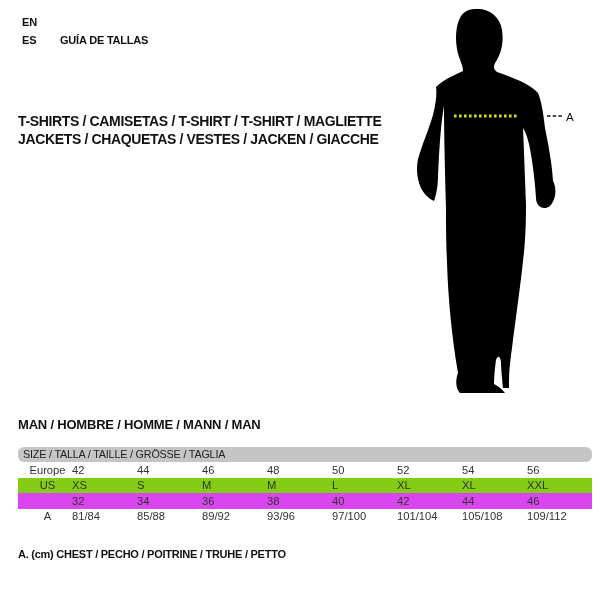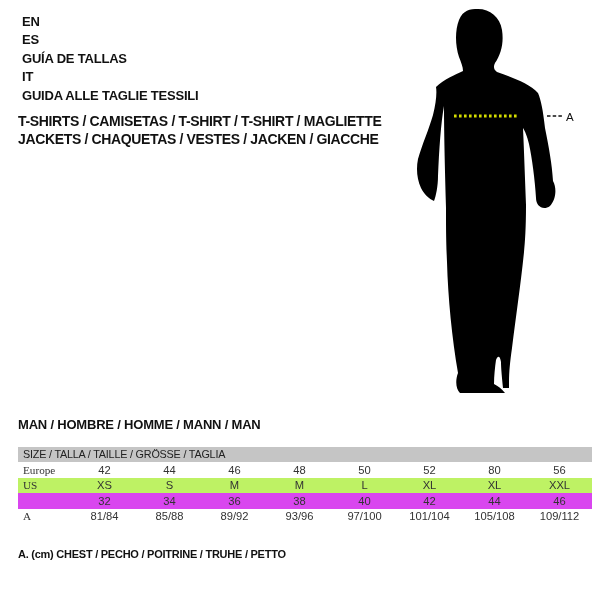--- a/index.html
+++ b/index.html
@@ -2,55 +2,51 @@
 <html><head>
 <meta charset="utf-8">
 <style>
   html,body { margin:0; padding:0; background:#fff; }
   .canvas {
     position:relative; width:600px; height:600px; background:#ffffff;
     font-family:"Liberation Sans", sans-serif; color:#111; overflow:hidden;
   }
   
   .lang-list { position:absolute; left:22px; top:13px; }
-  .lang-row { display:flex; line-height:18.4px; font-size:13px; font-weight:bold; letter-spacing:-0.2px;flex-direction:column; }
+  .lang-row { display:flex; line-height:18.4px; font-size:11px; font-weight:bold; letter-spacing:-0.2px; }
   .lang-code { display:inline-block; width:38px; }
   
   .categories { position:absolute; left:18px; top:113px; }
   .category-line { line-height:17.6px; font-size:14px; font-weight:bold; letter-spacing:-0.35px; white-space:nowrap; }
   
   .figure { position:absolute; left:405px; top:0; width:175px; height:400px; }
   
   .section-title { position:absolute; left:18px; top:417px; font-size:13px; font-weight:bold; letter-spacing:-0.2px; }
   
   .size-table { position:absolute; left:18px; top:447px; width:574px; }
-  .thead { height:15px; line-height:15px; background:#c5c5c5; padding-left:5px; font-size:10.8px; color:#222; letter-spacing:-0.2px; }
+  .thead { height:15px; line-height:15px; background:#c5c5c5; padding-left:5px; font-size:10.8px; color:#222; letter-spacing:-0.2px;border-radius:6px; }
   .trow { display:grid; grid-template-columns:54px repeat(8,1fr); height:15.5px; align-items:center; font-size:11.2px; color:#333; }
   .trow.shade { background:#ededed; }
-  .tlabel { padding-left:5px; text-align:left;font-family:Liberation Serif, serif; }
-  .tcell { text-align:center; }
+  .tlabel { padding-left:5px; text-align:center; }
+  .tcell { text-align:left; }
   
   .footnote { position:absolute; left:18px; top:548px; font-size:11px; font-weight:bold; letter-spacing:-0.25px; }
 </style>
 </head>
 <body>
 
 <div class="canvas">
 
   <div class="lang-list" id="langList">
       <div class="lang-row">
         <span class="lang-code">EN</span>
       </div>
       <div class="lang-row">
         <span class="lang-code">ES</span>
         <span class="lang-label">GUÍA DE TALLAS</span>
-      </div>
-      <div class="lang-row">
-        <span class="lang-code">IT</span>
-        <span class="lang-label">GUIDA ALLE TAGLIE TESSILI</span>
       </div>
     </div>
 
   <div class="categories" id="catList">
       <div class="category-line">T-SHIRTS / CAMISETAS / T-SHIRT / T-SHIRT / MAGLIETTE</div>
       <div class="category-line">JACKETS / CHAQUETAS / VESTES / JACKEN / GIACCHE</div>
     </div>
 
   <svg class="figure" viewBox="405 0 175 400" xmlns="http://www.w3.org/2000/svg">
     <path id="manPath" fill="#000000" d="
@@ -102,24 +98,24 @@
     <div class="thead" style="background: rgb(197, 197, 197);">SIZE / TALLA / TAILLE / GRÖSSE / TAGLIA</div>
     <div id="tbody">
         <div class="trow">
           <span class="tlabel">Europe</span>
           <span class="tcell">42</span>
           <span class="tcell">44</span>
           <span class="tcell">46</span>
           <span class="tcell">48</span>
           <span class="tcell">50</span>
           <span class="tcell">52</span>
-          <span class="tcell">80</span>
+          <span class="tcell">54</span>
           <span class="tcell">56</span>
         </div>
-        <div class="trow shade" style="background: #bef264;">
+        <div class="trow shade" style="background: #84cc16;">
           <span class="tlabel">US</span>
           <span class="tcell">XS</span>
           <span class="tcell">S</span>
           <span class="tcell">M</span>
           <span class="tcell">M</span>
           <span class="tcell">L</span>
           <span class="tcell">XL</span>
           <span class="tcell">XL</span>
           <span class="tcell">XXL</span>
         </div>

